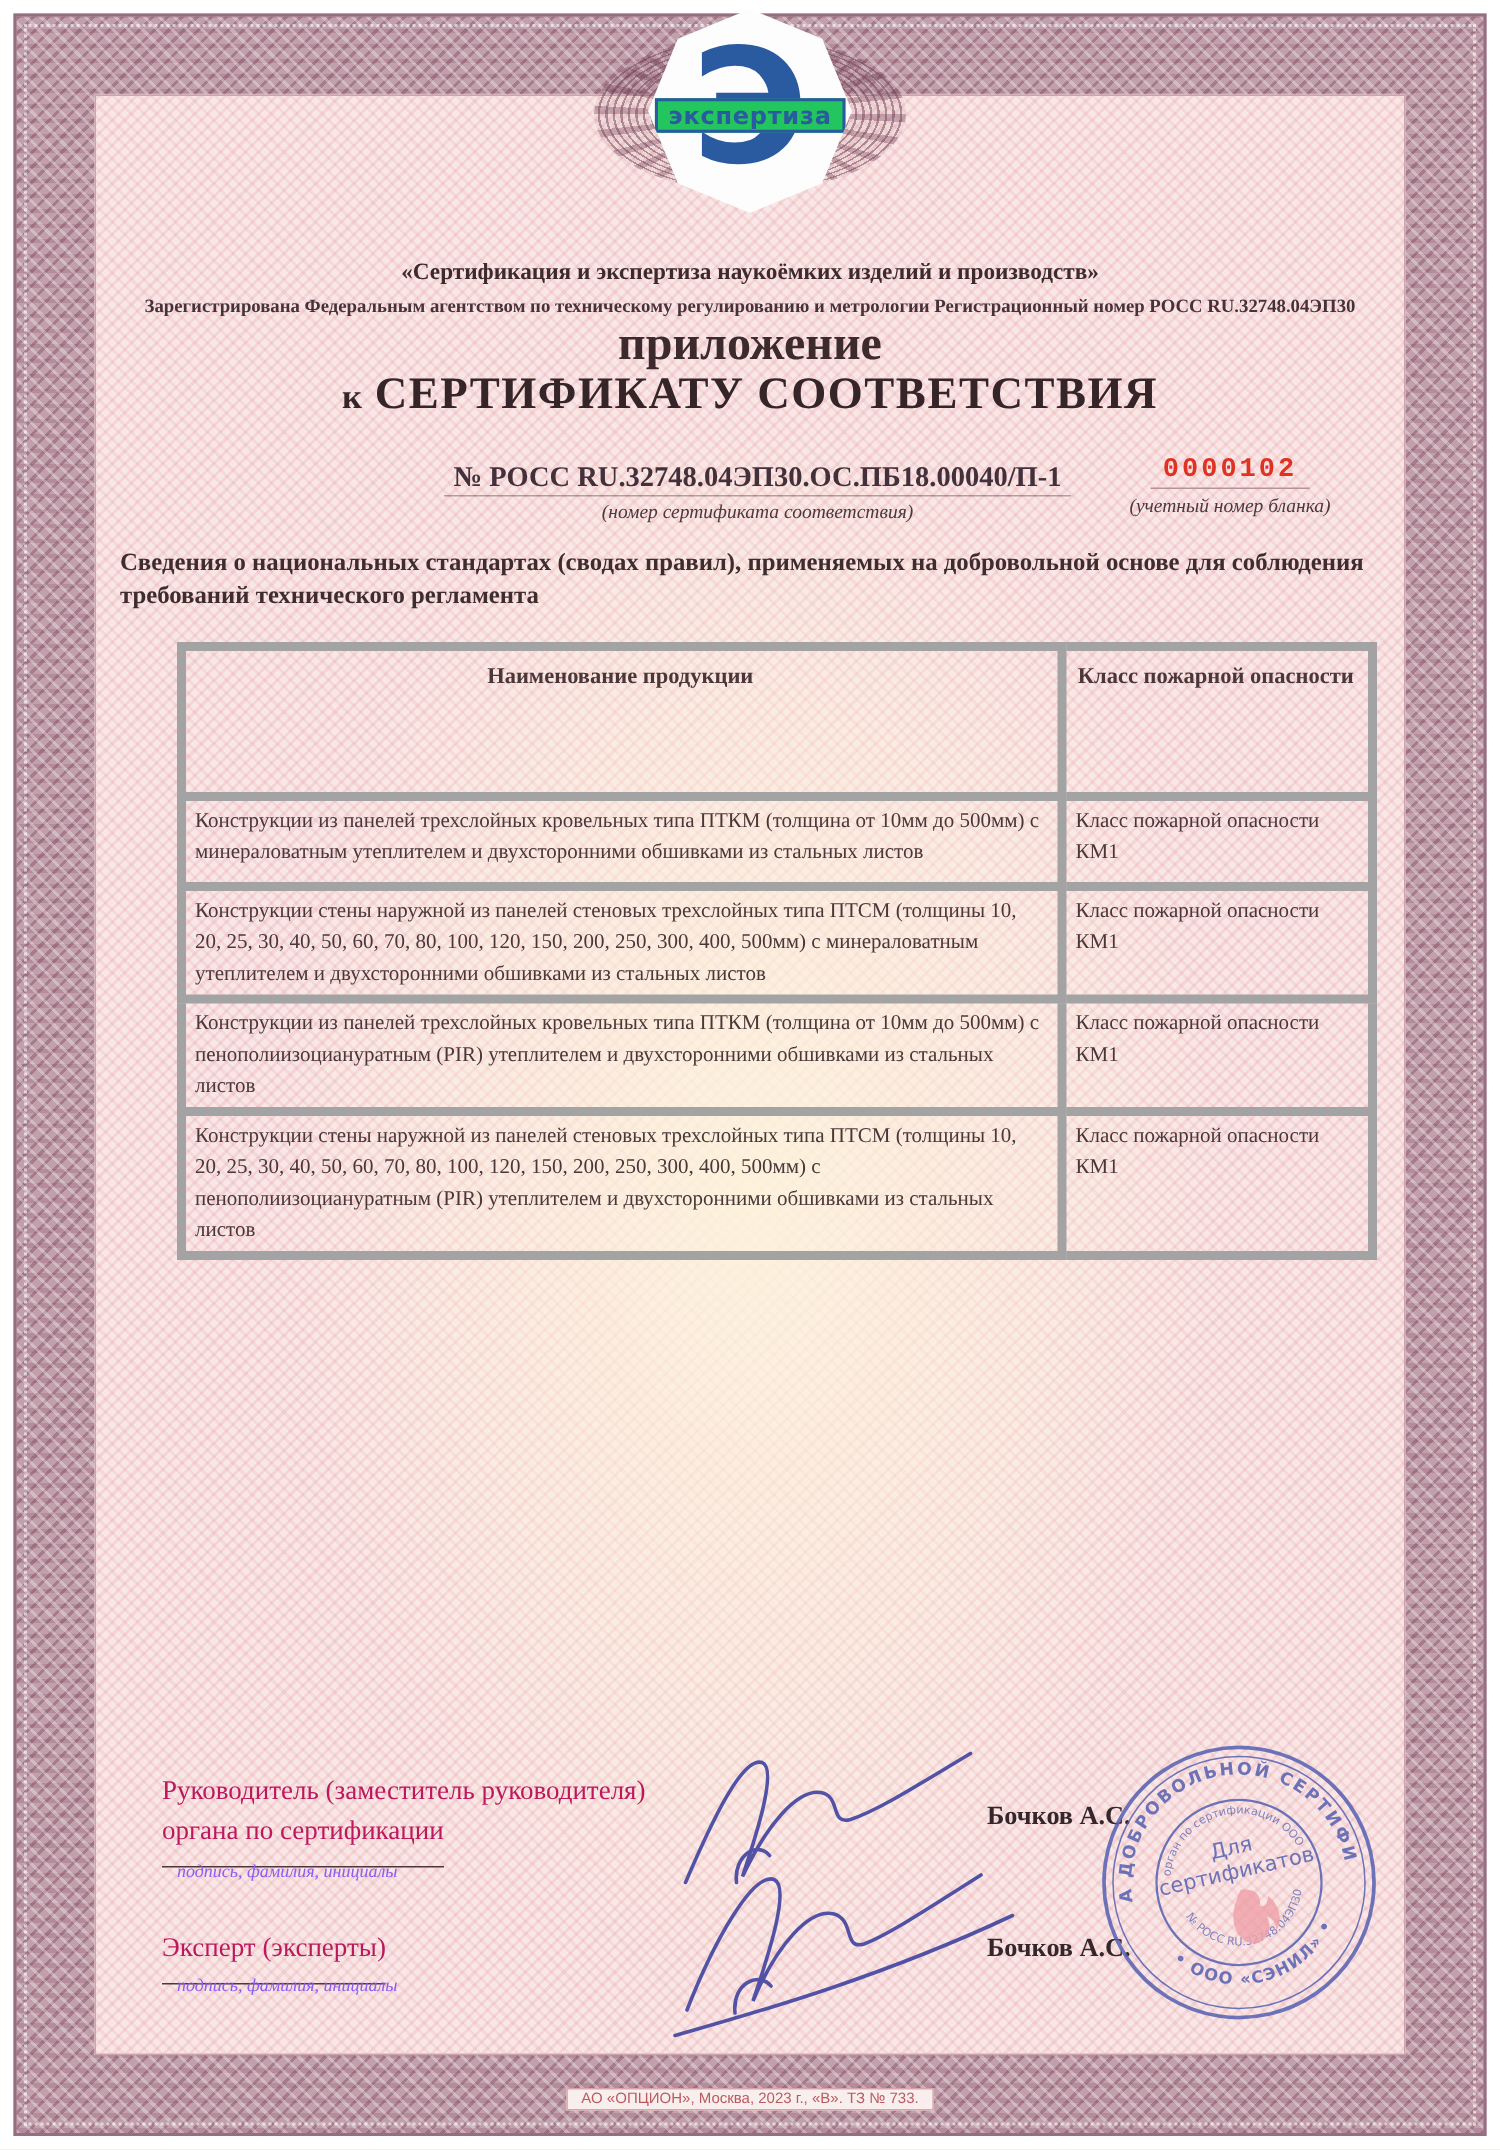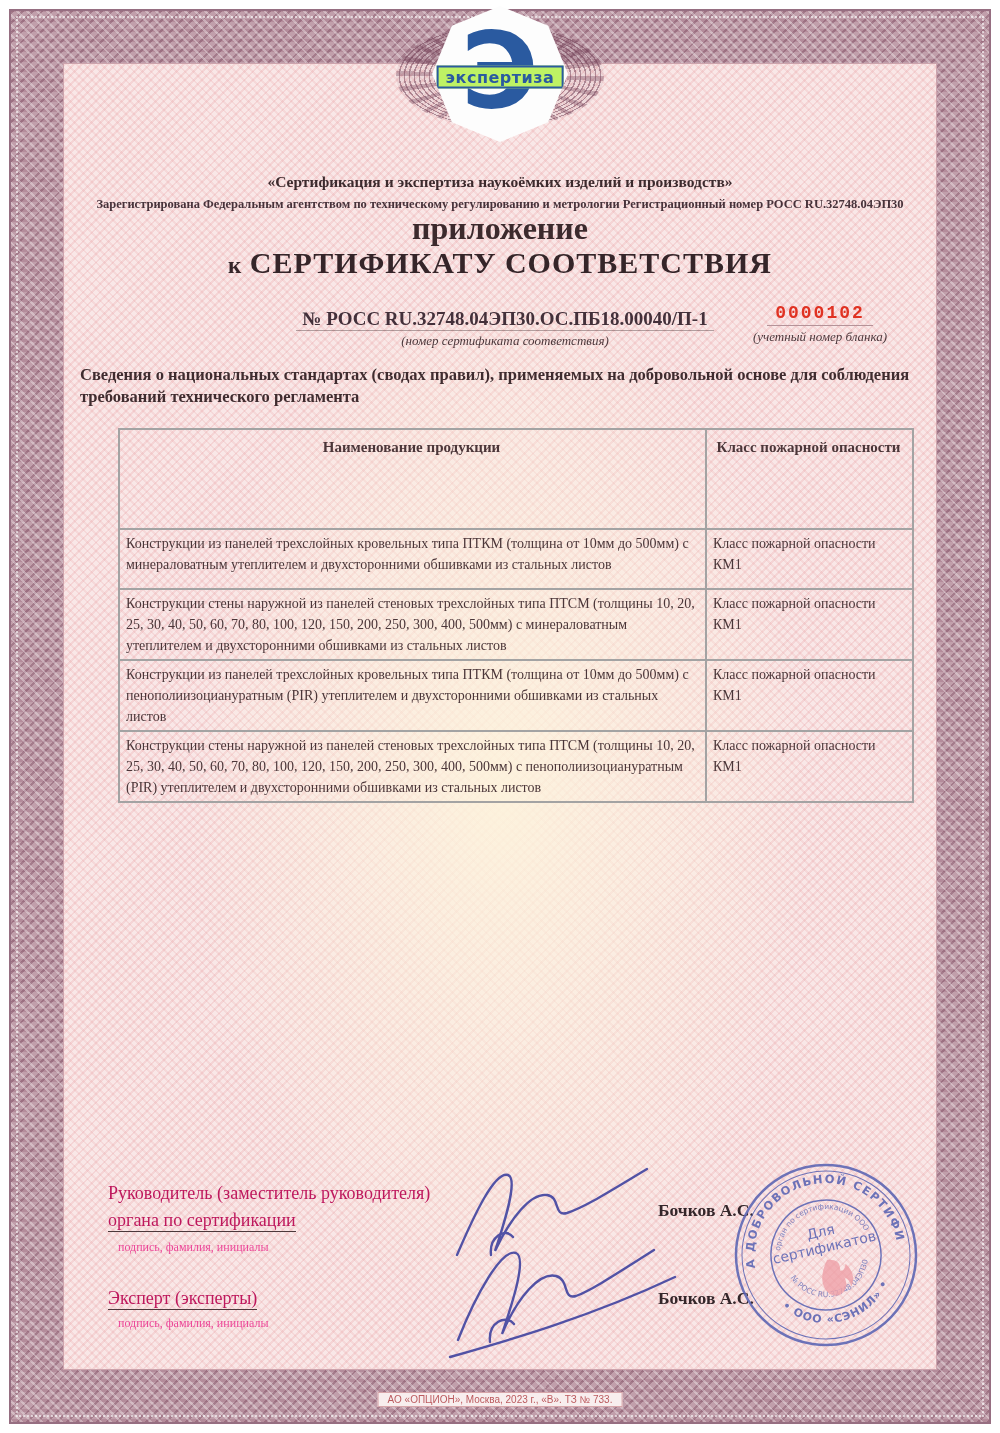--- a/index.html
+++ b/index.html
@@ -45,21 +45,21 @@
     width:136px;height:136px;background:#fdfdfd;
     clip-path:polygon(50% 0,85.4% 14.6%,100% 50%,85.4% 85.4%,50% 100%,14.6% 85.4%,0 50%,14.6% 14.6%);
     display:flex;align-items:center;justify-content:center;
   }
   .logo-letter{
     font-family:"DejaVu Sans",sans-serif;font-weight:bold;
     font-size:106px;line-height:1;color:#2a5aa0;margin-top:-4px;
   }
   .logo-band{
     position:absolute;left:50%;top:52%;transform:translate(-50%,-50%);
-    background:#bef264;border:2px solid #2a5aa0;padding:0 7px;
+    background:#22c55e;border:2px solid #2a5aa0;padding:0 7px;
     font-family:"DejaVu Sans",sans-serif;font-weight:bold;font-size:16px;
     color:#2a5aa0;white-space:nowrap;letter-spacing:.5px;
   }
   
   .abs{position:absolute;}
   .ctr{left:0;right:0;text-align:center;}
   .h-system{top:146px;font-size:19.5px;font-weight:bold;color:#3c2a2d;letter-spacing:.3px;}
   .h-sub{top:173px;font-size:15.5px;font-weight:bold;color:#3c2a2d;text-align:center;}
   .h-reg{top:197px;font-size:12.5px;font-weight:bold;color:#47323a;}
   .h-pril{top:210px;font-size:32px;font-weight:bold;color:#3c2a2d;}
@@ -78,31 +78,31 @@
   
   .annex-title{top:346px;font-size:16px;font-weight:bold;color:#c63d2a;}
   .annex-desc{top:364px;left:80px;right:80px;text-align:left;font-size:16.5px;font-weight:bold;color:#3f2c2f;line-height:1.35;}
   
   .cert-table{
     position:absolute;left:118px;top:428px;width:794px;
     border-collapse:collapse;table-layout:fixed;
     font-size:14px;color:#4b3639;
   }
   .cert-table td,.cert-table th{
-    border:2px solid #a3a3a3;vertical-align:top;
+    border:6px solid #a3a3a3;vertical-align:top;
     padding:3px 8px 3px 6px;line-height:1.5;text-align:left;font-weight:normal;
   }
   .cert-table th{font-weight:bold;font-size:15px;text-align:center;padding-top:6px;}
   .col-product{width:587px;}
   .col-class{width:207px;}
   .hdr-row{height:100px;}
   
   .sig-label{left:108px;font-size:18px;color:#be185d;}
-  .u{border-bottom:1.2px solid #4c383b;padding-bottom:1px;}
-  .sig-caption{left:118px;font-size:12px;color:#ec4899;}
+  .u{border-bottom:1.2px solid #4c383b;padding-bottom:14px;}
+  .sig-caption{left:118px;font-size:12px;color:#8b5cf6;font-style:italic;}
   .sig-name{left:658px;font-size:17.5px;font-weight:bold;color:#34262a;}
   .ink{position:absolute;stroke:#3b3f9e;stroke-width:2.4;fill:none;opacity:.88;stroke-linecap:round;}
   
   .stamp{position:absolute;left:731px;top:1160px;transform:rotate(-13deg);opacity:.85;}
   .stamp text{font-family:"DejaVu Sans",sans-serif;fill:#5560b2;}
   .stamp circle{stroke:#5560b2;fill:none;}
   
   .footer-print{
     position:absolute;top:1392px;left:50%;transform:translateX(-50%);
     font-family:"Liberation Sans",sans-serif;font-size:10px;color:#bb5a5e;

